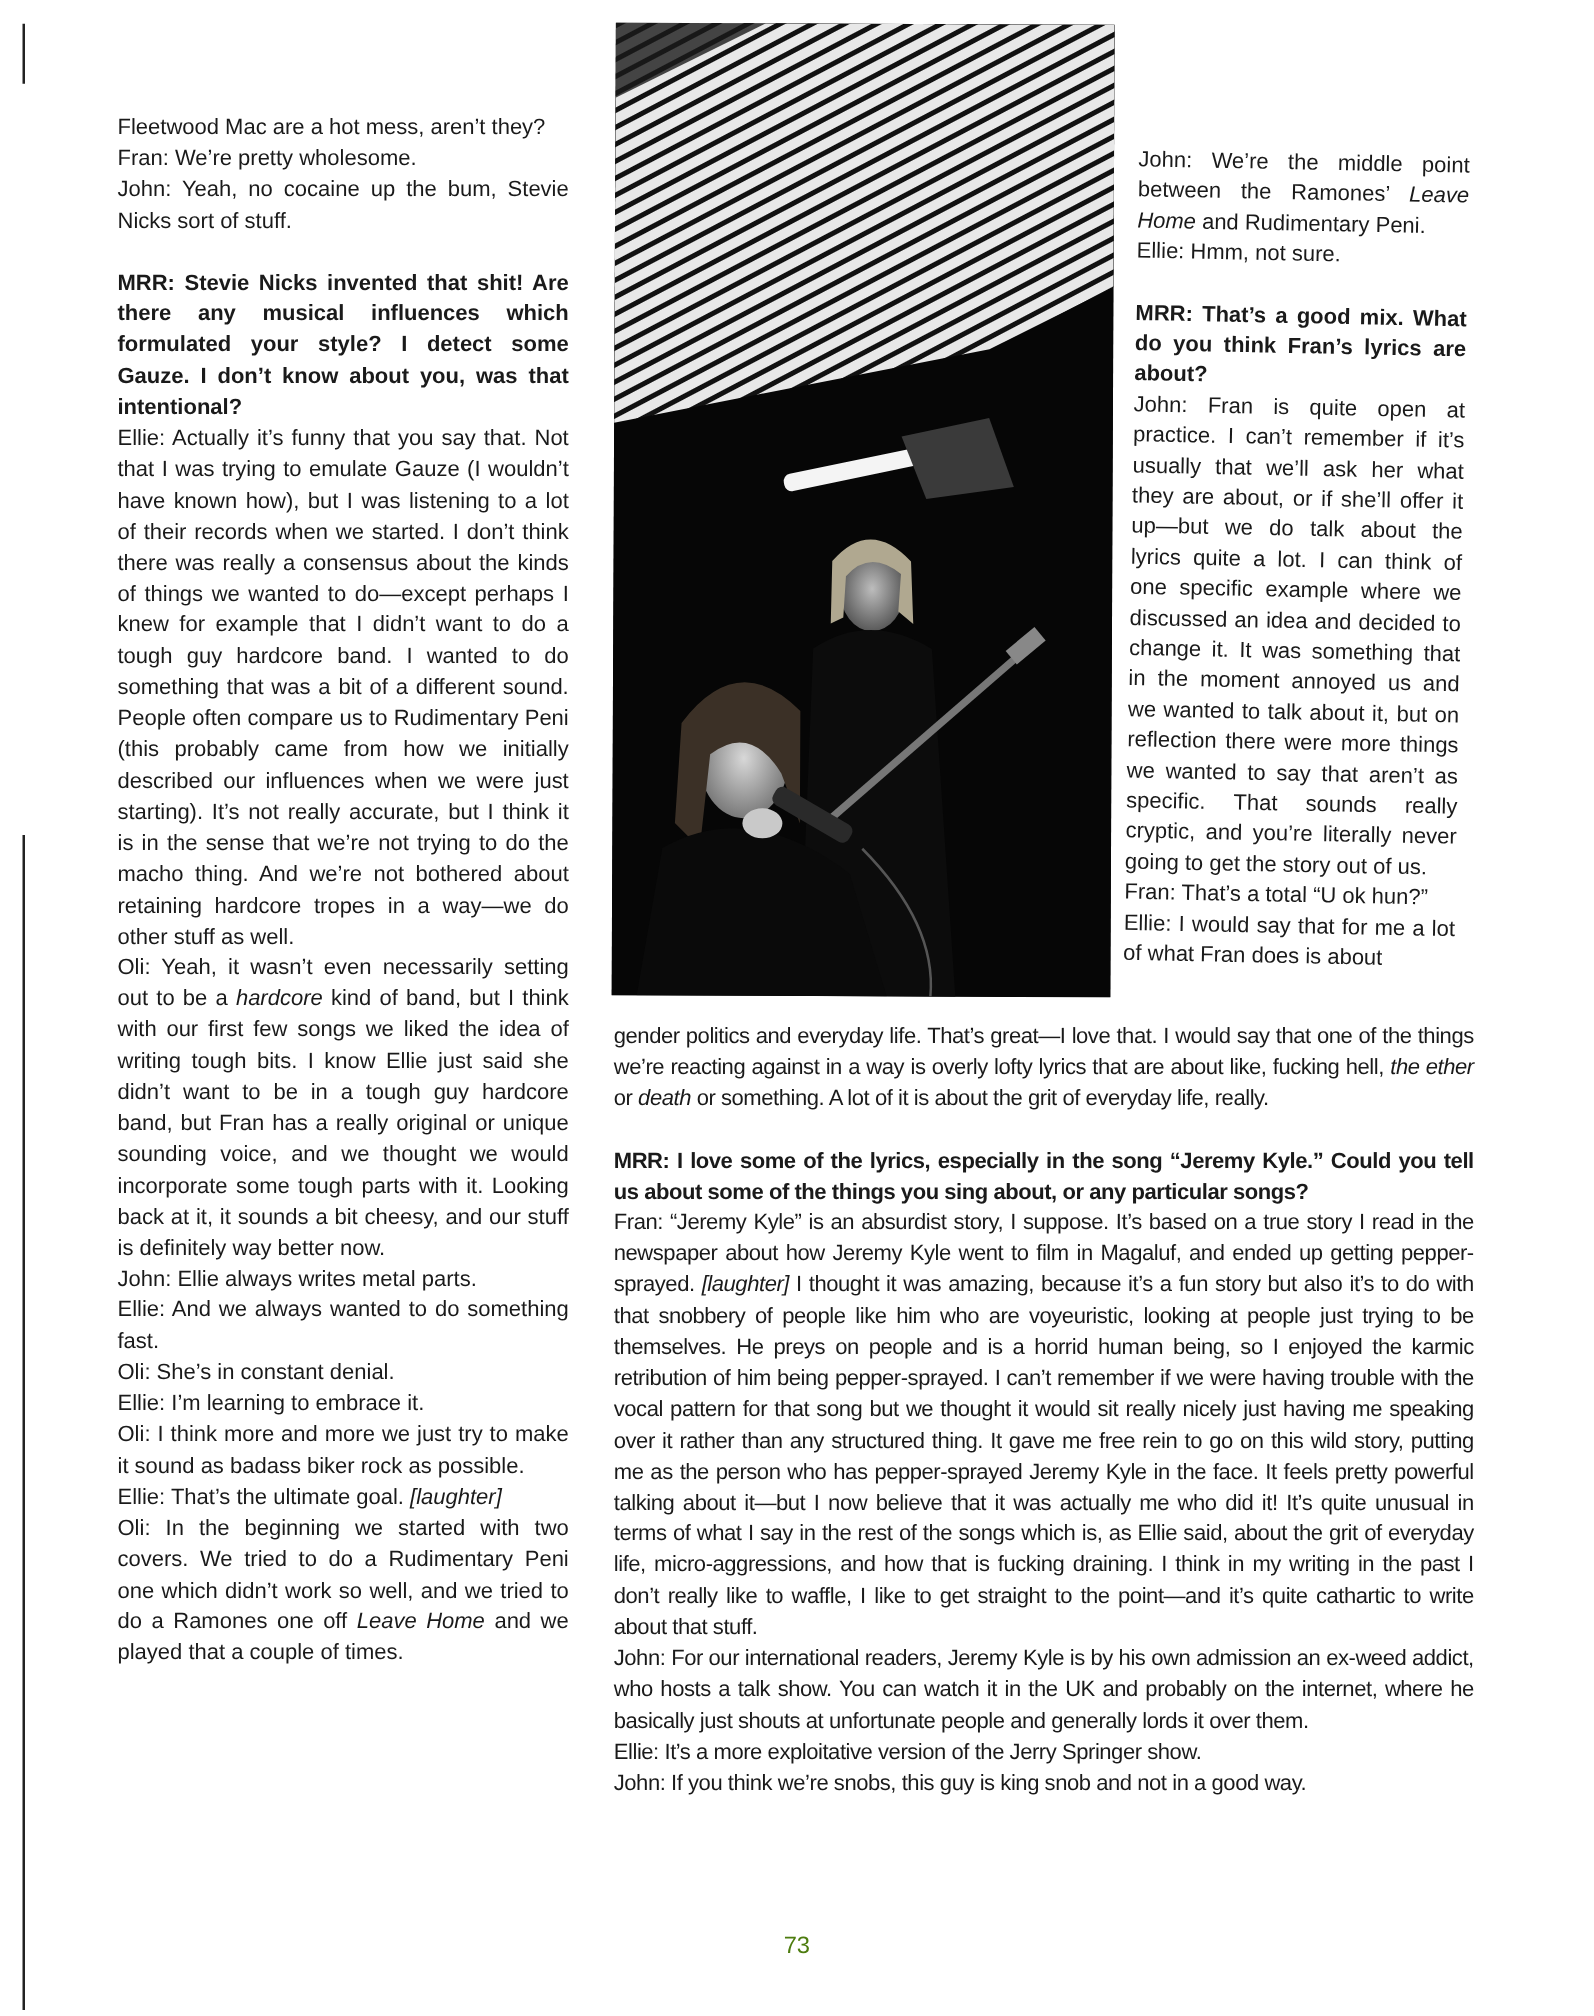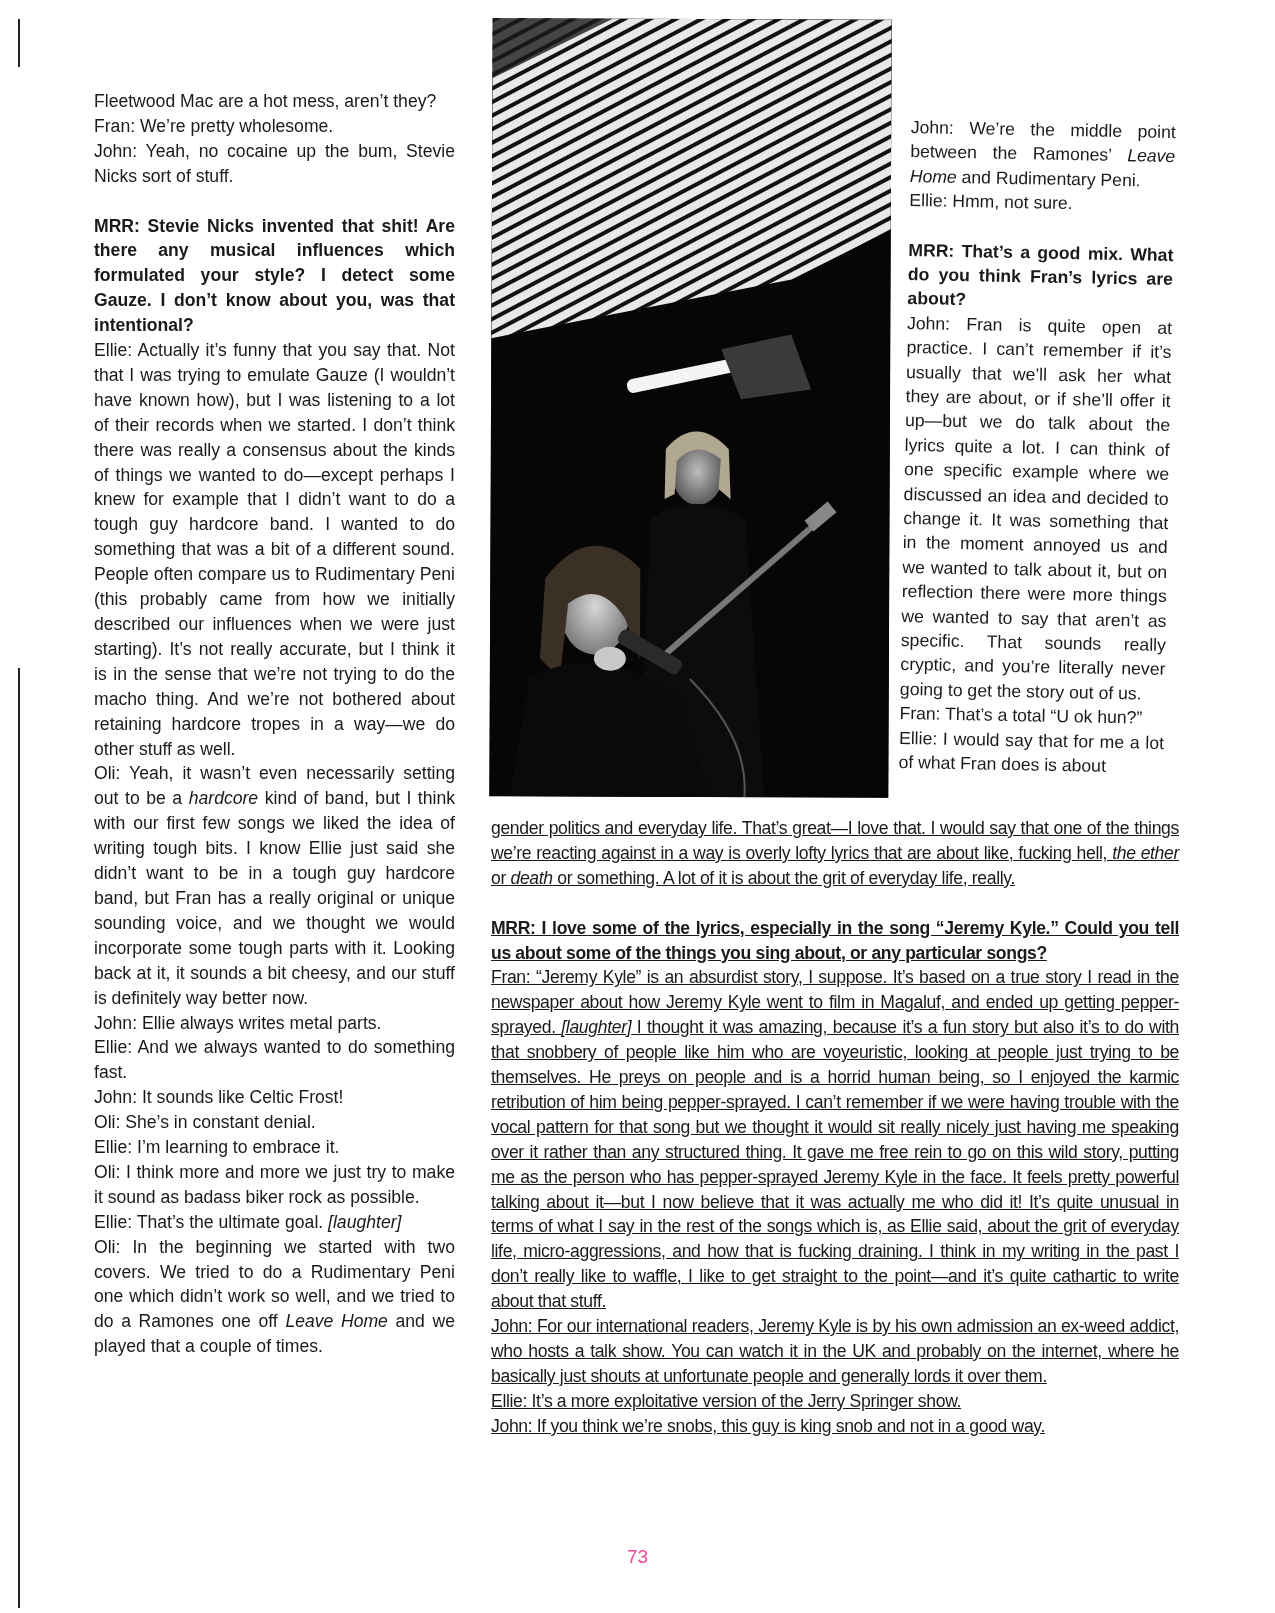--- a/index.html
+++ b/index.html
@@ -18,43 +18,42 @@
   .photo { position: absolute; left: 491px; top: 19px; width: 399px; height: 778px;
            overflow: hidden; background: #050505; transform: rotate(0.25deg); }
   .photo svg { width: 100%; height: 100%; display: block; }
 
   .side { position: absolute; left: 911px; top: 115px; width: 265px;
           font-size: 17.6px; line-height: 24.4px; text-align: justify;
           transform: rotate(1.1deg); transform-origin: top left; }
 
   .wide { position: absolute; left: 491px; top: 816px; width: 688px;
           font-size: 17.6px; line-height: 24.9px; text-align: justify;
-          font-family: "Liberation Sans", sans-serif; letter-spacing: -0.35px; text-decoration: underline; }
+          font-family: "Liberation Sans", sans-serif; letter-spacing: -0.35px; }
 
   .page-num { position: absolute; left: 0; width: 1275px; top: 1546px; text-align: center;
-              font-family: "Liberation Sans", sans-serif; font-size: 19px; color: #ec4899; }
+              font-family: "Liberation Sans", sans-serif; font-size: 19px; color: #4d7c0f; }
   em { font-style: italic; }
 </style>
 </head>
 <body>
 
 <div class="edge-mark edge-top"></div>
 <div class="edge-mark edge-bottom"></div>
 
 <div class="col-left">
     <p>Fleetwood Mac are a hot mess, aren’t they?</p>
     <p>Fran: We’re pretty wholesome.</p>
     <p>John: Yeah, no cocaine up the bum, Stevie Nicks sort of stuff.</p>
     <div class="gap"></div>
     <p class="q">MRR: Stevie Nicks invented that shit! Are there any musical influences which formulated your style? I detect some Gauze. I don’t know about you, was that intentional?</p>
     <p>Ellie: Actually it’s funny that you say that. Not that I was trying to emulate Gauze (I wouldn’t have known how), but I was listening to a lot of their records when we started. I don’t think there was really a consensus about the kinds of things we wanted to do—except perhaps I knew for example that I didn’t want to do a tough guy hardcore band. I wanted to do something that was a bit of a different sound. People often compare us to Rudimentary Peni (this probably came from how we initially described our influences when we were just starting). It’s not really accurate, but I think it is in the sense that we’re not trying to do the macho thing. And we’re not bothered about retaining hardcore tropes in a way—we do other stuff as well.</p>
     <p><span>Oli: Yeah, it wasn’t even necessarily setting out to be a </span><em>hardcore</em><span> kind of band, but I think with our first few songs we liked the idea of writing tough bits. I know Ellie just said she didn’t want to be in a tough guy hardcore band, but Fran has a really original or unique sounding voice, and we thought we would incorporate some tough parts with it. Looking back at it, it sounds a bit cheesy, and our stuff is definitely way better now.</span></p>
     <p>John: Ellie always writes metal parts.</p>
     <p>Ellie: And we always wanted to do something fast.</p>
-    <p>John: It sounds like Celtic Frost!</p>
     <p>Oli: She’s in constant denial.</p>
     <p>Ellie: I’m learning to embrace it.</p>
     <p>Oli: I think more and more we just try to make it sound as badass biker rock as possible.</p>
     <p><span>Ellie: That’s the ultimate goal. </span><em>[laughter]</em></p>
     <p><span>Oli: In the beginning we started with two covers. We tried to do a Rudimentary Peni one which didn’t work so well, and we tried to do a Ramones one off </span><em>Leave Home</em><span> and we played that a couple of times.</span></p>
   </div>
 
 <div class="photo" aria-label="black-and-white live photo: singer with microphone in foreground, guitarist behind, slatted ceiling above">
   <svg viewBox="0 0 399 778" preserveAspectRatio="none">
     <defs>

